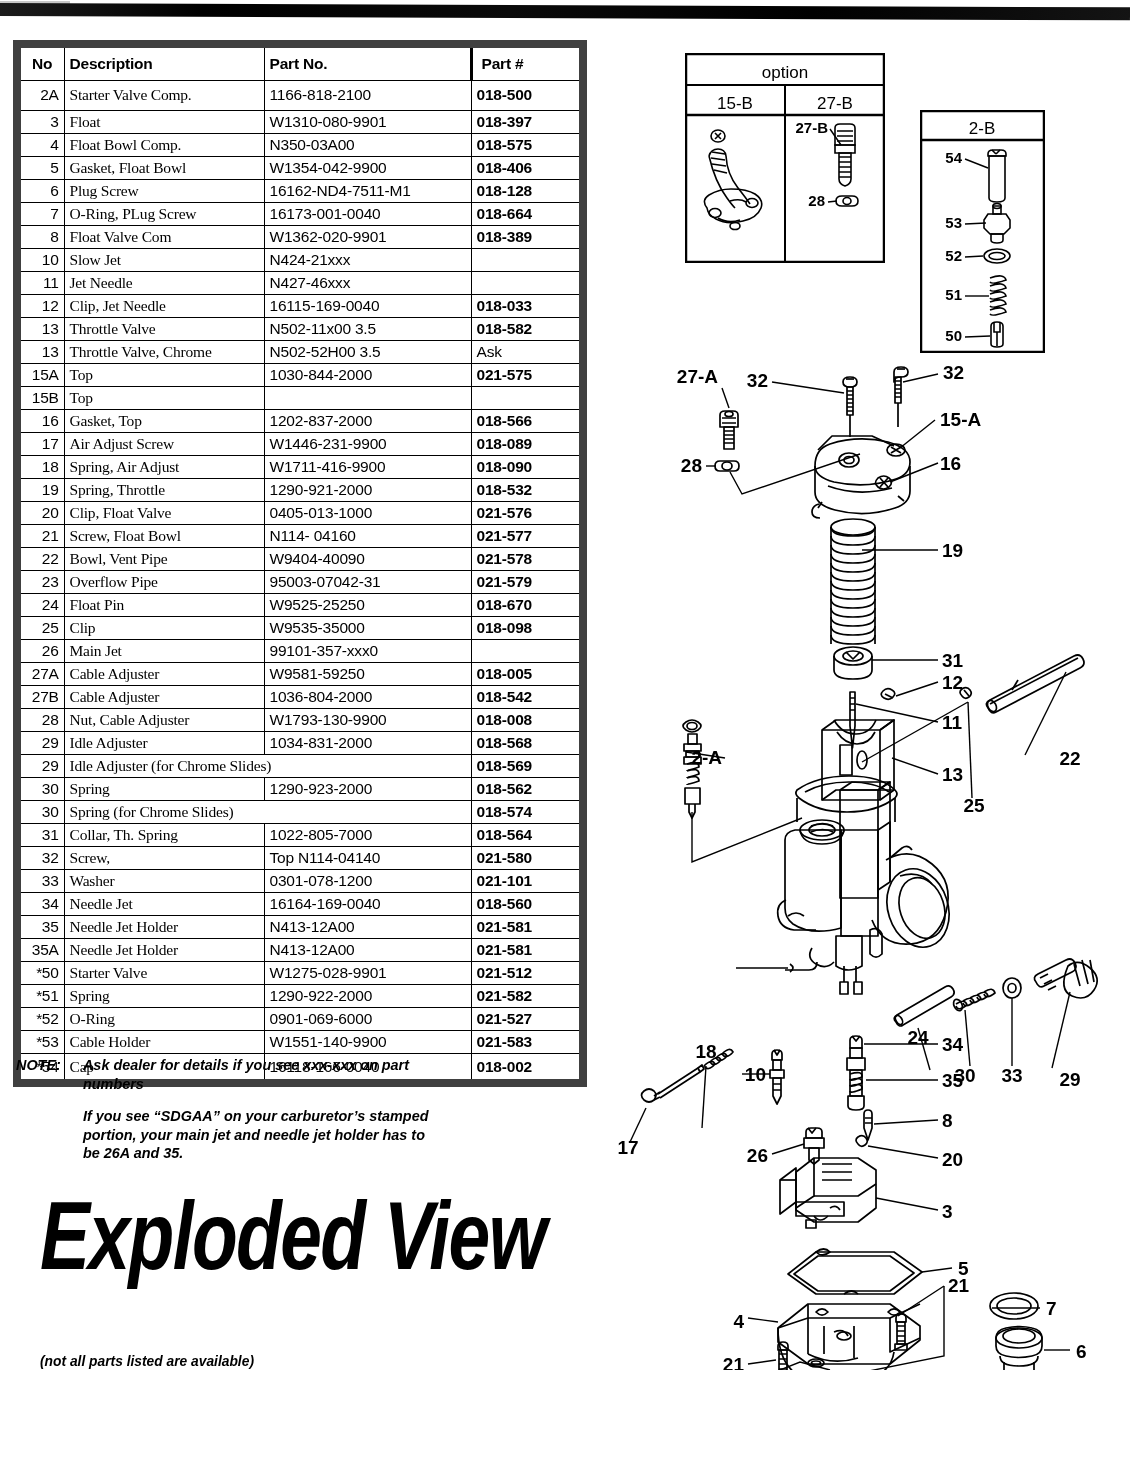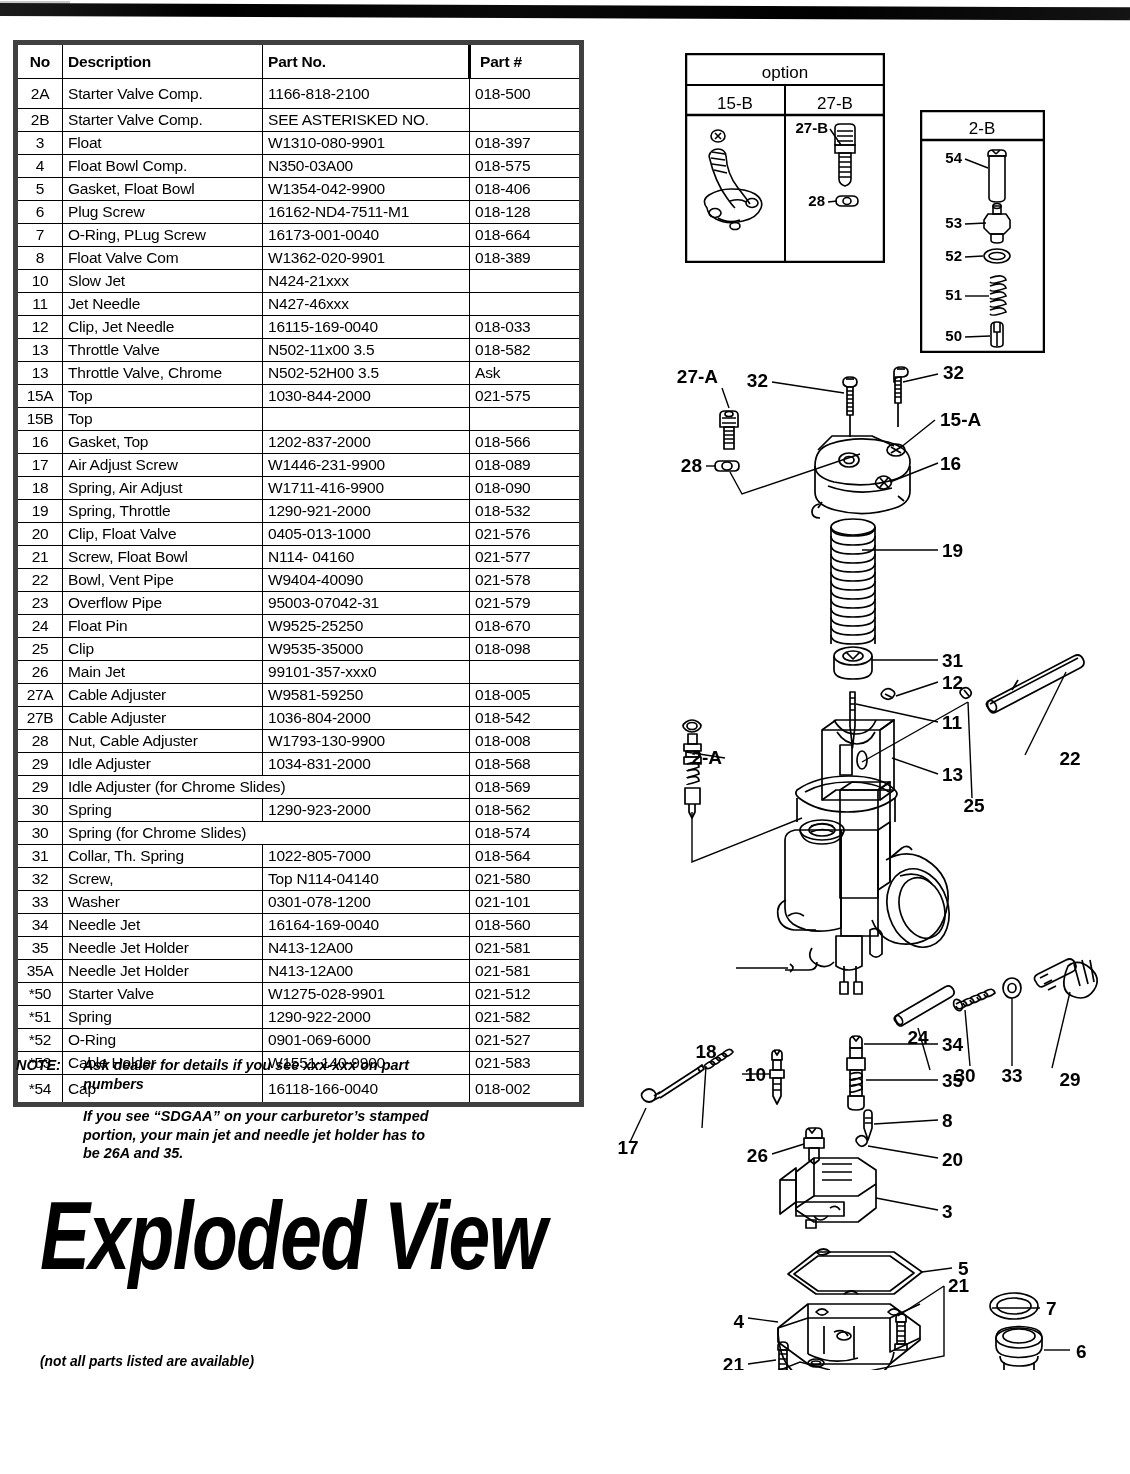--- a/index.html
+++ b/index.html
@@ -47,26 +47,26 @@
     border-bottom:3px solid #000;
     letter-spacing:-0.2px;
   }
   thead th.h-no   { text-align:center; }
   thead th.h-desc { text-align:left; }
   thead th.h-pno  { text-align:left; padding-left:5px;margin-left:40px; }
   thead th.h-pnum { text-align:left; padding-left:9px; border-left:3px solid #000;margin-top:48px; }
 
   tbody td { height:23px; }
   tbody tr.tall td { height:30px; }
-  td.no   { text-align:center; font-size:15.5px; letter-spacing:-0.3px; }
-  td.desc { text-align:left; padding-left:9px; letter-spacing:-0.2px; }
+  td.no   { text-align:right; font-size:15.5px; letter-spacing:-0.3px; }
+  td.desc { text-align:left; padding-left:9px; letter-spacing:-0.2px;font-family:Liberation Serif, serif; }
   td.pno  { text-align:left; padding-left:5px; letter-spacing:-0.2px; }
-  td.pnum { text-align:left; padding-left:9px; font-weight:normal; border-left:3px solid #000; letter-spacing:-0.2px; }
+  td.pnum { text-align:left; padding-left:9px; font-weight:bold; border-left:3px solid #000; letter-spacing:-0.2px; }
   td.pnum.plain { font-weight:normal;margin-left:13px; }
-  table.parts { border:5px solid #404040; }
+  table.parts { border:8px solid #404040; }
   tbody tr:last-child td { border-bottom:2px solid #000; }
 
   
   .note-block {
     position:absolute; left:16px; top:1056px; width:460px;
     font-style:italic; font-weight:bold;
     font-size:15.5px; line-height:1.2;
     transform:scaleX(0.93); transform-origin:left top;
   }
   .note-row { display:flex; }
@@ -121,26 +121,20 @@
         <th class="h-pno">Part No.</th>
         <th class="h-pnum">Part #</th>
       </tr>
     </thead>
     <tbody id="parts-body">
         <tr class="tall">
           <td class="no">2A</td>
           <td class="desc">Starter Valve Comp.</td>
           <td class="pno">1166-818-2100</td>
           <td class="pnum">018-500</td>
-        </tr>
-        <tr>
-          <td class="no">2B</td>
-          <td class="desc">Starter Valve Comp.</td>
-          <td class="pno">SEE ASTERISKED NO.</td>
-          <td class="pnum"></td>
         </tr>
         <tr>
           <td class="no">3</td>
           <td class="desc">Float</td>
           <td class="pno">W1310-080-9901</td>
           <td class="pnum">018-397</td>
         </tr>
         <tr>
           <td class="no">4</td>
           <td class="desc">Float Bowl Comp.</td>

